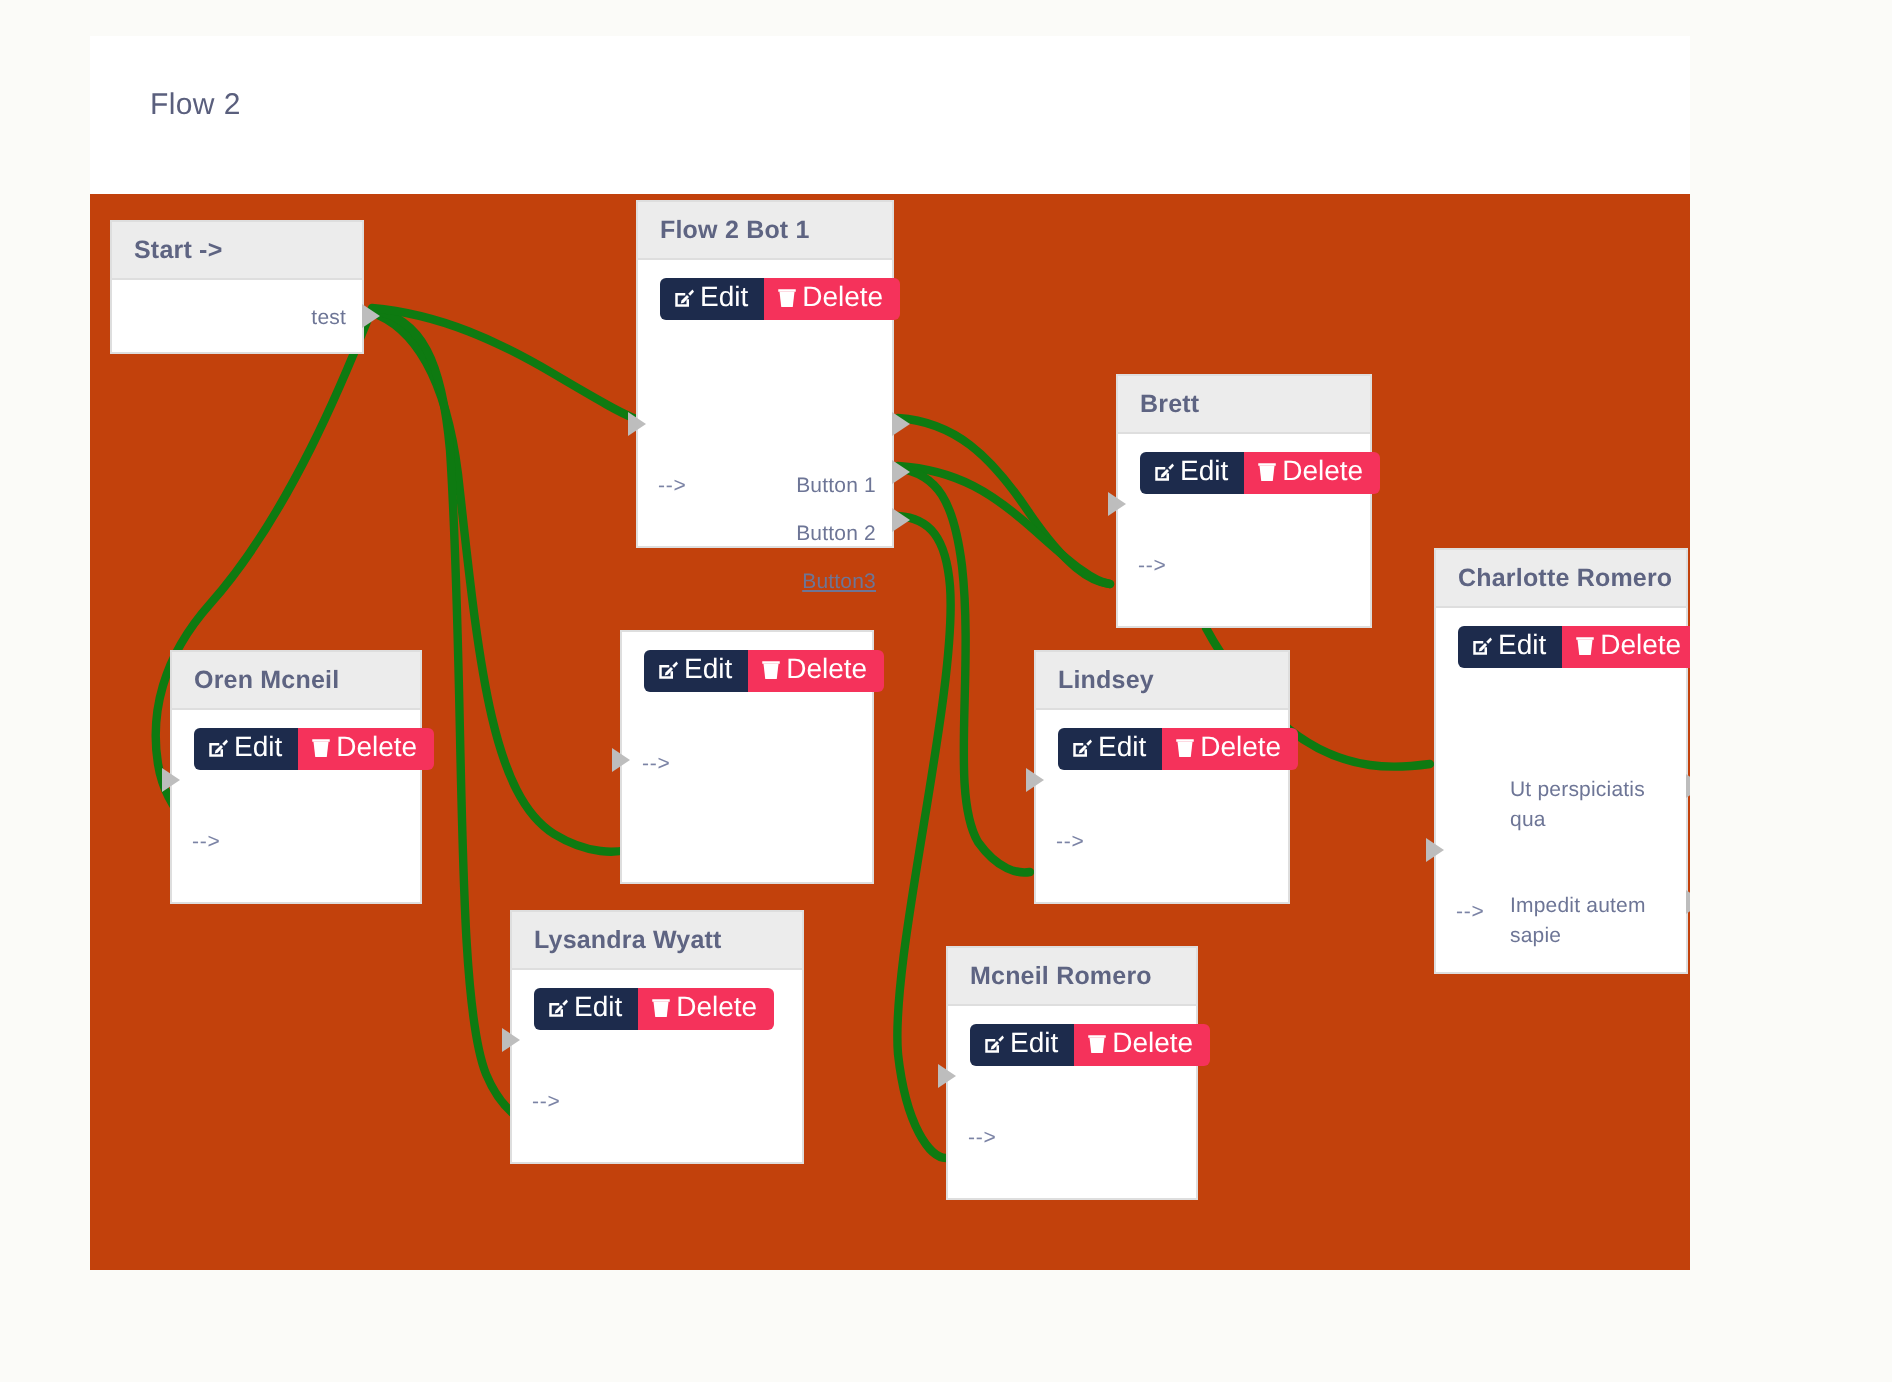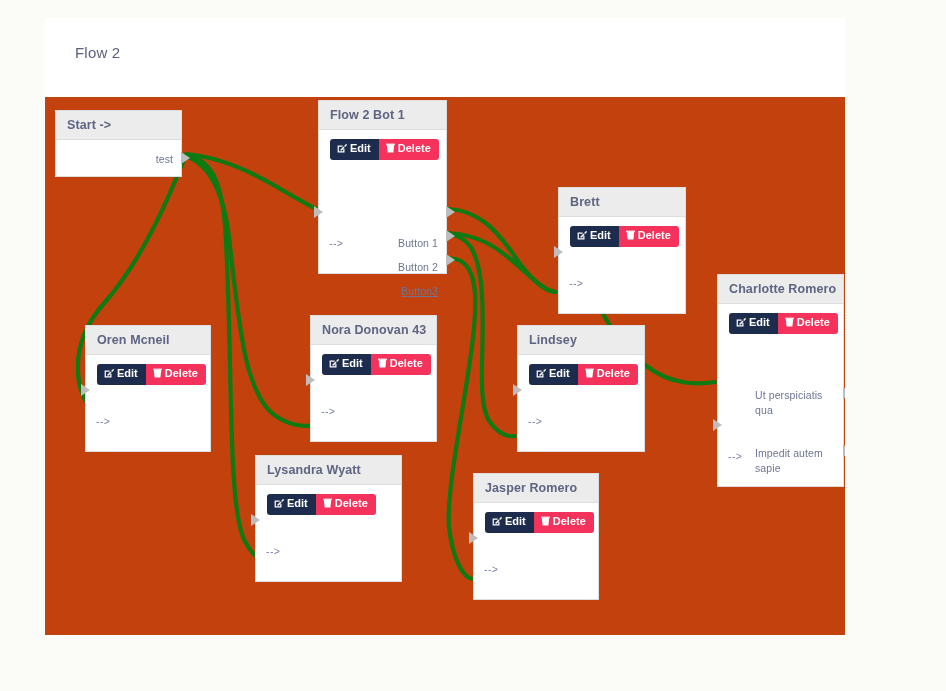--- a/index.html
+++ b/index.html
@@ -82,22 +82,22 @@
     padding: 9px 0 0 0;
     height: calc(100% - 31px);
     box-sizing: border-box;
   }
   .btn-row {
     padding: 0 0 0 11px;
     white-space: nowrap;
   }
   .btn {
     display: inline-block;
-    font-size: 11px;
-    font-weight: bold;
+    font-size: 14px;
+    font-weight: normal;
     color: #ffffff;
     padding: 4px 8px 5px 7px;
     line-height: 11px;
     vertical-align: top;
     white-space: nowrap;
   }
   .btn-edit {
     background: #1d2b4c;
     border-radius: 3px 0 0 3px;
   }
@@ -204,21 +204,20 @@
                     <path d="M14.8 1.2 L11.4 4.6 L13 6.2 L16 3 Z" fill="#ffffff"></path>
                     <path d="M10.4 5.6 L6 10 L5.4 12.4 L7.8 11.8 L12 7.2 Z" fill="#ffffff"></path>
                   </svg></span><span>Edit</span></span><span class="btn btn-delete"><span class="glyph"><svg width="9" height="10" viewBox="0 0 14 16">
                     <path d="M1 3 H13 L11.6 15.2 H2.4 Z" fill="#ffffff"></path>
                     <rect x="0" y="1" width="14" height="2" fill="#ffffff"></rect>
                   </svg></span><span>Delete</span></span></div>
             <div class="port-in" style="left: 10px; top: 60px;">--&gt;</div>
           </div>
         </div>
         <div class="node" style="left: 265px; top: 218px; width: 127px; height: 127px;">
-          <div class="node-header">Nora Donovan 43</div>
           <div class="marker" style="left: -5px; top: 58px;"></div>
           <div class="node-body">
             <div class="btn-row"><span class="btn btn-edit"><span class="glyph"><svg width="10" height="10" viewBox="0 0 16 16">
                     <path d="M1 4 H9 V6 H3 V13 H10 V9 H12 V15 H1 Z" fill="#ffffff"></path>
                     <path d="M14.8 1.2 L11.4 4.6 L13 6.2 L16 3 Z" fill="#ffffff"></path>
                     <path d="M10.4 5.6 L6 10 L5.4 12.4 L7.8 11.8 L12 7.2 Z" fill="#ffffff"></path>
                   </svg></span><span>Edit</span></span><span class="btn btn-delete"><span class="glyph"><svg width="9" height="10" viewBox="0 0 14 16">
                     <path d="M1 3 H13 L11.6 15.2 H2.4 Z" fill="#ffffff"></path>
                     <rect x="0" y="1" width="14" height="2" fill="#ffffff"></rect>
                   </svg></span><span>Delete</span></span></div>
@@ -264,21 +263,21 @@
                     <path d="M14.8 1.2 L11.4 4.6 L13 6.2 L16 3 Z" fill="#ffffff"></path>
                     <path d="M10.4 5.6 L6 10 L5.4 12.4 L7.8 11.8 L12 7.2 Z" fill="#ffffff"></path>
                   </svg></span><span>Edit</span></span><span class="btn btn-delete"><span class="glyph"><svg width="9" height="10" viewBox="0 0 14 16">
                     <path d="M1 3 H13 L11.6 15.2 H2.4 Z" fill="#ffffff"></path>
                     <rect x="0" y="1" width="14" height="2" fill="#ffffff"></rect>
                   </svg></span><span>Delete</span></span></div>
             <div class="port-in" style="left: 10px; top: 60px;">--&gt;</div>
           </div>
         </div>
         <div class="node" style="left: 428px; top: 376px; width: 126px; height: 127px;">
-          <div class="node-header">Jasper Romero</div>
+          <div class="node-header">Mcneil Romero</div>
           <div class="marker" style="left: -5px; top: 58px;"></div>
           <div class="node-body">
             <div class="btn-row"><span class="btn btn-edit"><span class="glyph"><svg width="10" height="10" viewBox="0 0 16 16">
                     <path d="M1 4 H9 V6 H3 V13 H10 V9 H12 V15 H1 Z" fill="#ffffff"></path>
                     <path d="M14.8 1.2 L11.4 4.6 L13 6.2 L16 3 Z" fill="#ffffff"></path>
                     <path d="M10.4 5.6 L6 10 L5.4 12.4 L7.8 11.8 L12 7.2 Z" fill="#ffffff"></path>
                   </svg></span><span>Edit</span></span><span class="btn btn-delete"><span class="glyph"><svg width="9" height="10" viewBox="0 0 14 16">
                     <path d="M1 3 H13 L11.6 15.2 H2.4 Z" fill="#ffffff"></path>
                     <rect x="0" y="1" width="14" height="2" fill="#ffffff"></rect>
                   </svg></span><span>Delete</span></span></div>

